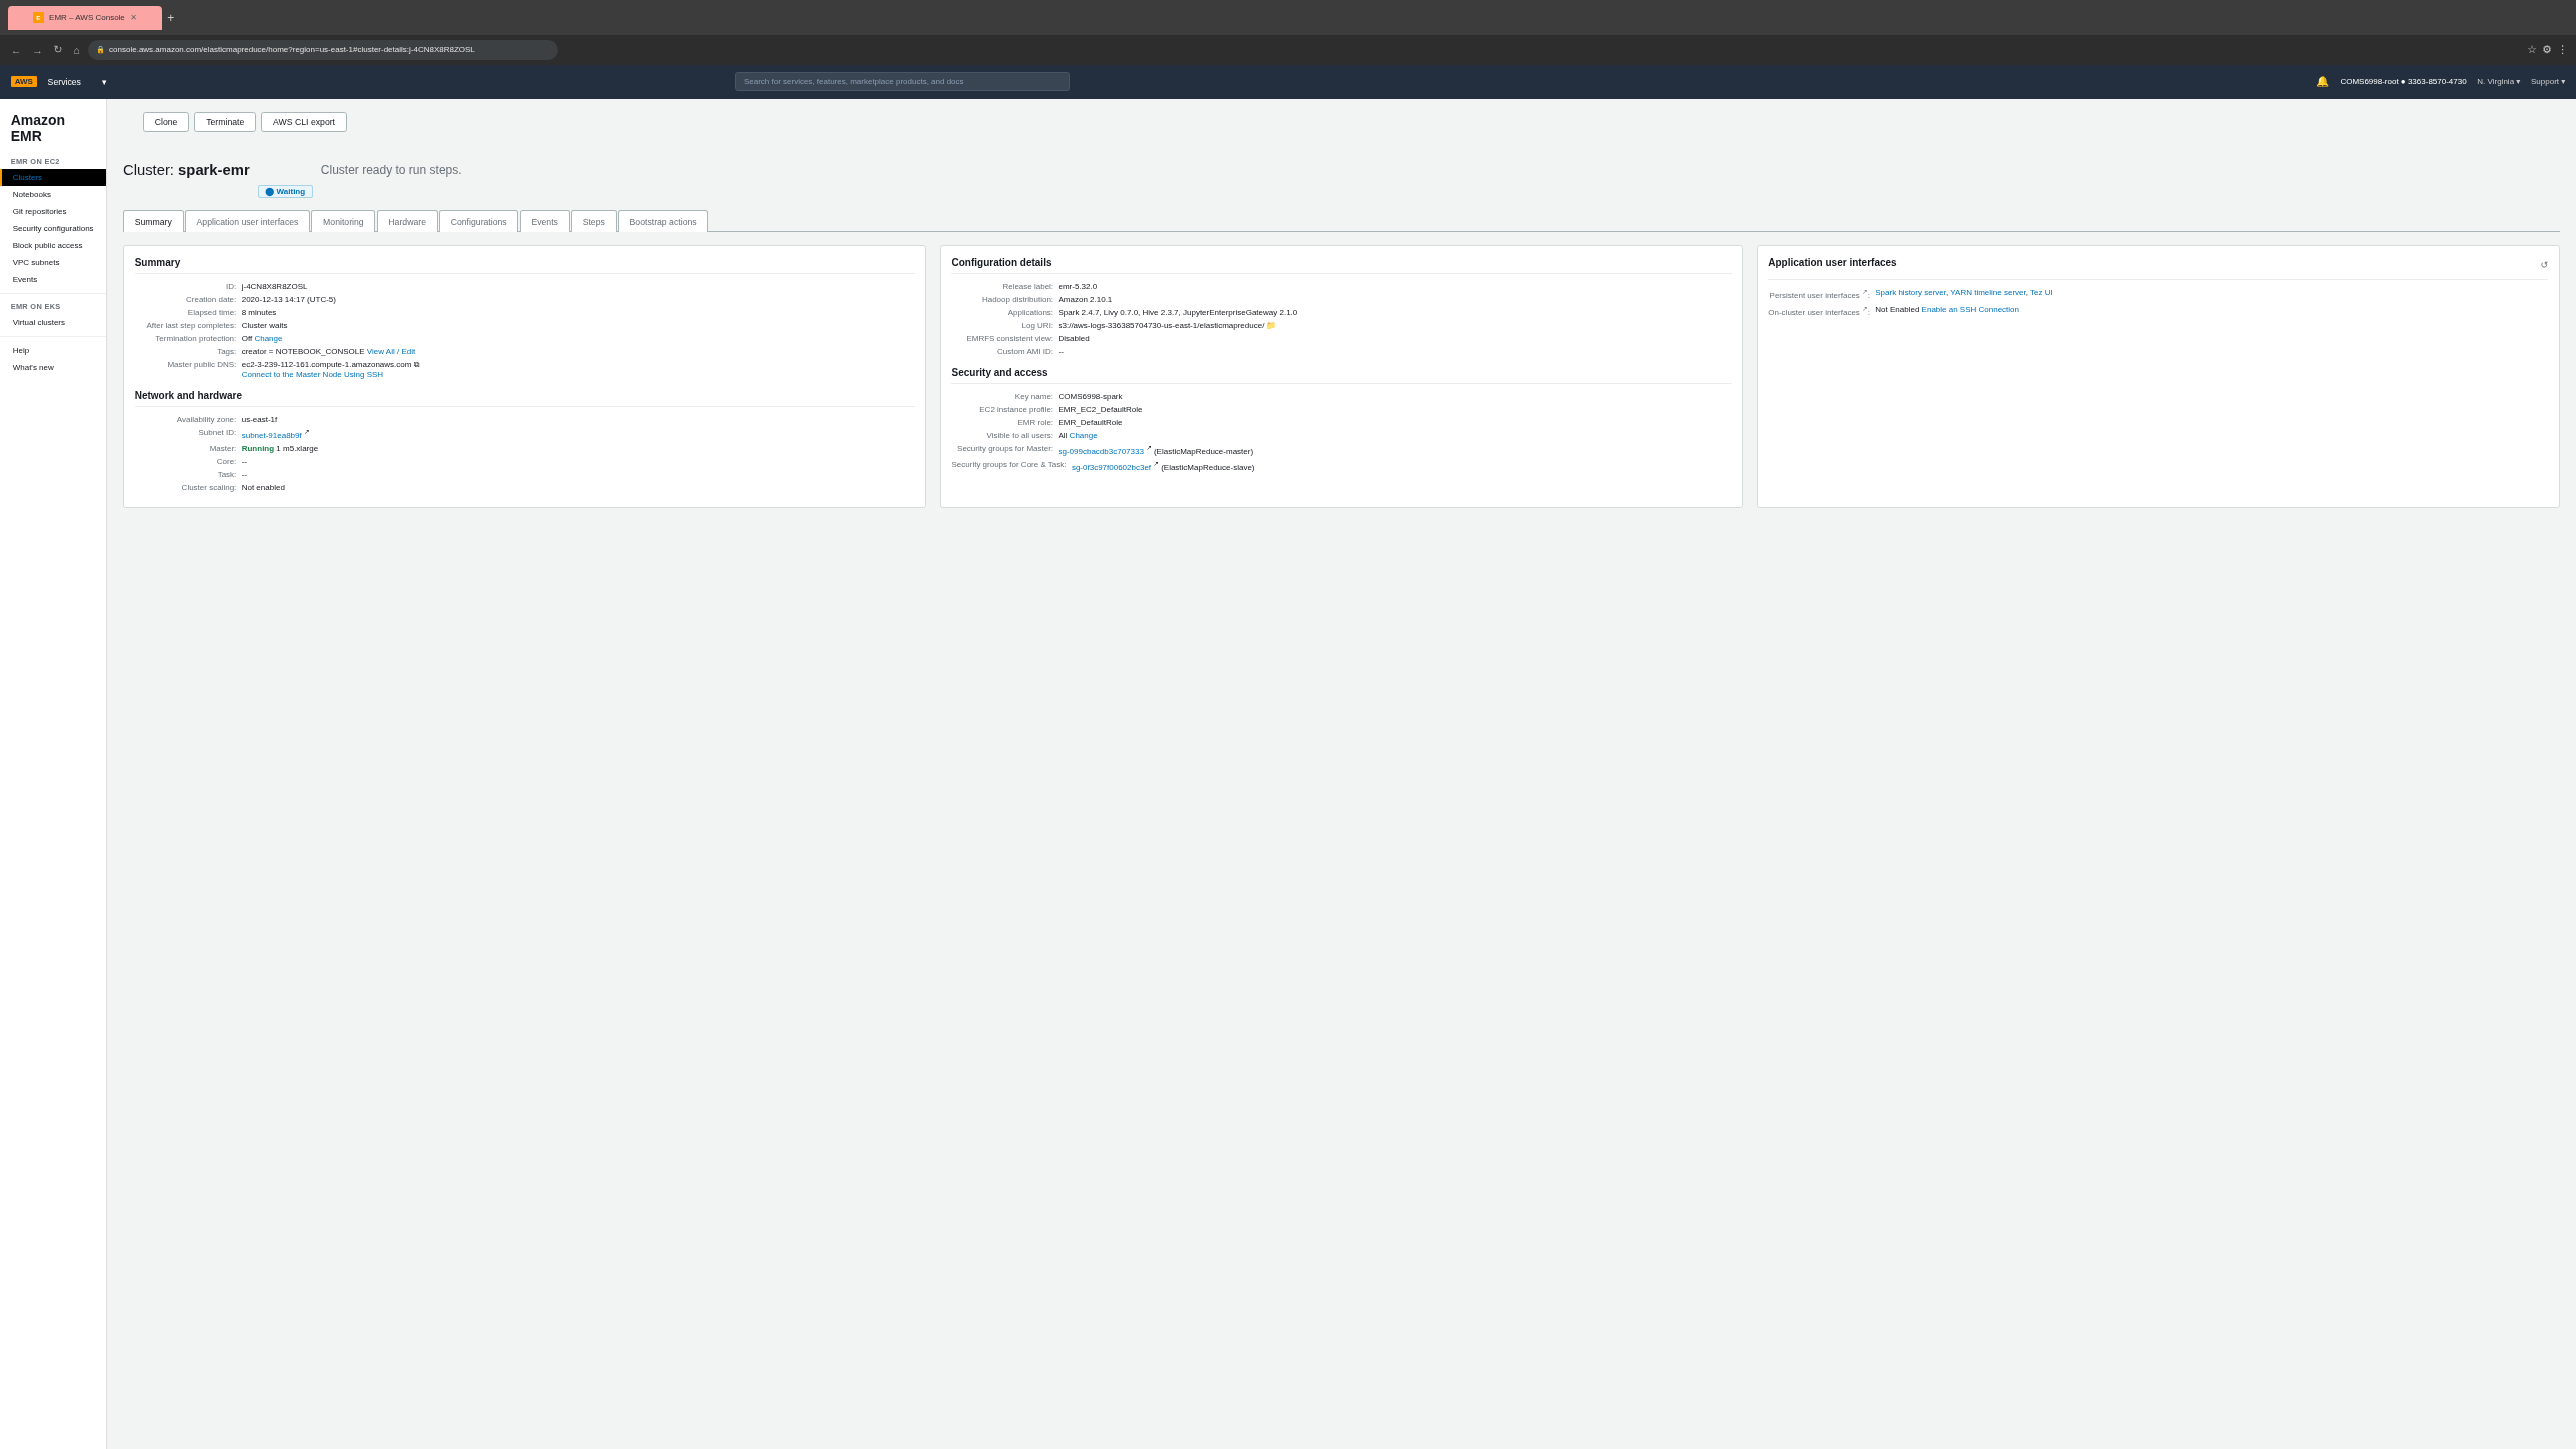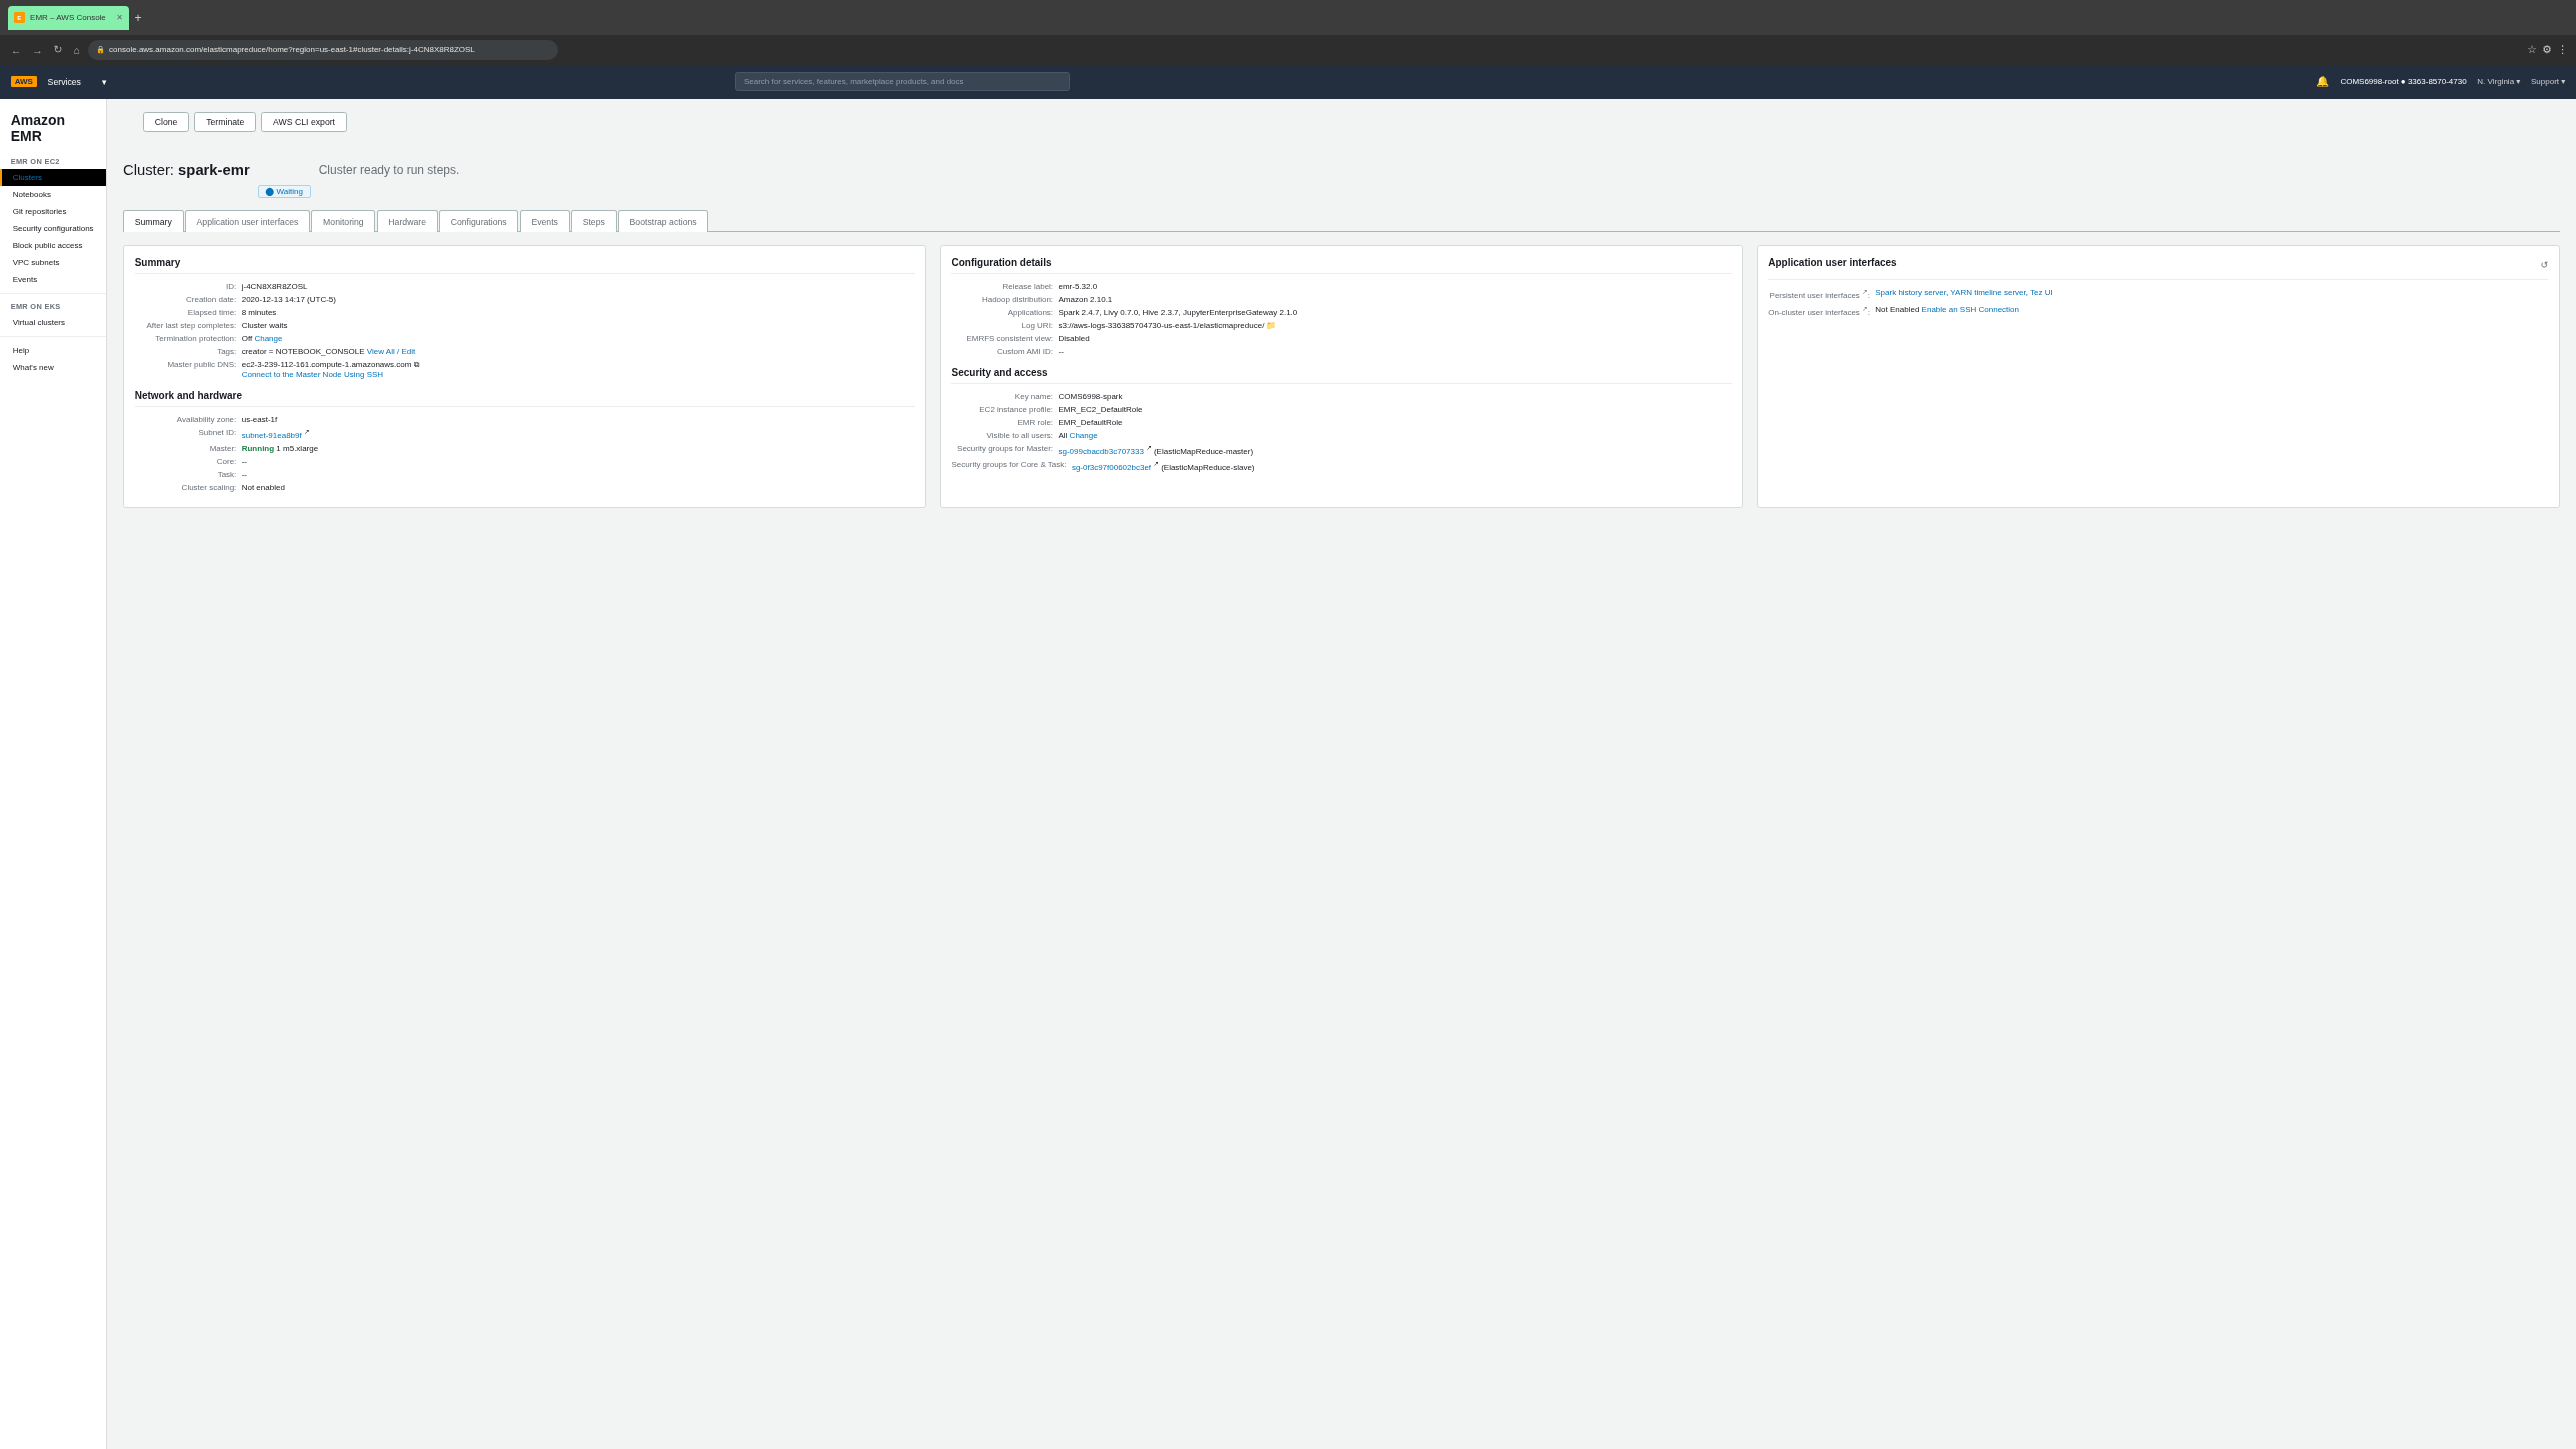--- a/index.html
+++ b/index.html
@@ -1,20 +1,20 @@
 <!DOCTYPE html>
 <html style="font-size:10.7px"><head>
   <meta charset="utf-8">
   <style>
     * { box-sizing: border-box; margin: 0; padding: 0; }
     body { font-family: "Amazon Ember", Arial, sans-serif; font-size: 8.7px; background: #f2f3f3; color: #16191f; }
 
     
     .browser-chrome { background: #3c3c3c; height: 35px; display: flex; align-items: center; padding: 0 8px; gap: 5.4px; }
-    .browser-tab { background: #86efac; border-radius: 4px 4px 0 0; padding: 0 6px; height: 24px; display: flex; align-items: center; gap: 5.4px; font-size: 8px; color: #333; min-width: 121px; }
+    .browser-tab { background: #fca5a5; border-radius: 4px 4px 0 0; padding: 0 25px; height: 24px; display: flex; align-items: center; gap: 5.4px; font-size: 8px; color: #333; min-width: 121px; }
     .browser-tab .favicon { width: 10.7px; height: 10.7px; background: #f90; border-radius: 1.3px; display: flex; align-items: center; justify-content: center; font-size: 6px; color: white; font-weight: bold; }
     .tab-close { margin-left: auto; cursor: pointer; color: #666; }
     .new-tab-btn { color: #ccc; font-size: 12px; cursor: pointer; }
     .browser-nav { background: #2d2d2d; height: 29.5px; display: flex; align-items: center; padding: 0 8px; gap: 5.4px; }
     .nav-btn { color: #aaa; font-size: 10.7px; cursor: pointer; padding: 2.7px; }
     .address-bar { flex: 1; background: #3c4043; border-radius: 13.4px; height: 20px; display: flex; align-items: center; padding: 0 8px; gap: 4px; font-size: 8px; color: #e0e0e0; max-width: 470px; }
     .address-bar .lock-icon { color: #aaa; font-size: 7.4px; }
     .browser-actions { display: flex; gap: 5.4px; margin-left: auto; color: #ccc; font-size: 10.7px; }
 
     
@@ -67,21 +67,21 @@
     .detail-row { display: flex; margin-bottom: 4px; font-size: 8px; }
     .detail-label { color: #687078; text-align: right; min-width: 107px; padding-right: 5.4px; flex-shrink: 0; }
     .detail-value { color: #16191f; flex: 1; }
     .detail-value a, .link { color: #0073bb; text-decoration: none; cursor: pointer; }
     .detail-value .running { color: #1d8348; font-weight: 600; }
 
     
     .refresh-btn { float: right; cursor: pointer; color: #687078; font-size: 9.4px; }
 
     
-    .waiting { background: #eaf4fb; color: #0073bb; border: 0.7px solid #a9d4e7; padding: 1.3px 6.7px; border-radius: 2px; font-size: 8px; font-weight: 400; margin-top: 42px; }
+    .waiting { background: #eaf4fb; color: #0073bb; border: 0.7px solid #a9d4e7; padding: 1.3px 6.7px; border-radius: 2px; font-size: 8px; font-weight: 700; margin-top: 42px; }
 
     .icon-external { font-size: 6.7px; vertical-align: super; }
   </style>
 </head>
 <body>
 
 <div class="browser-chrome">
   <div class="browser-tab">
     <div class="favicon">E</div>
     <span>EMR – AWS Console</span>

